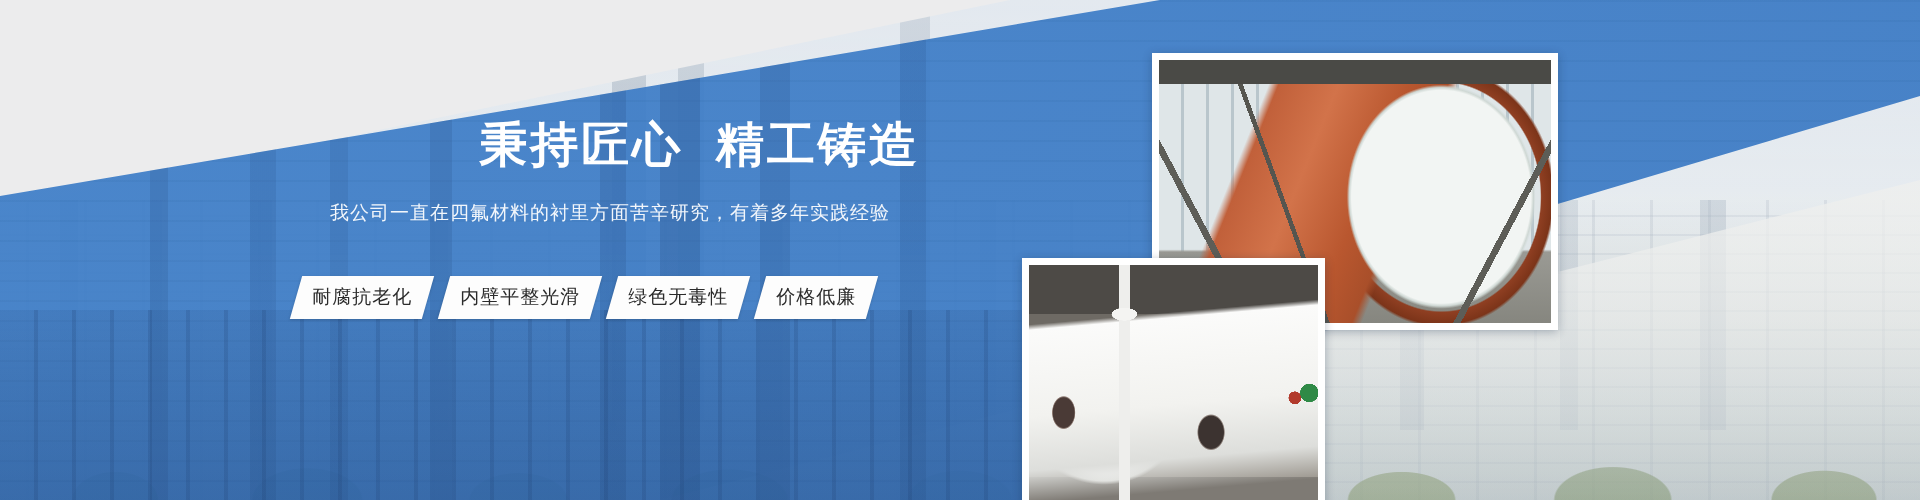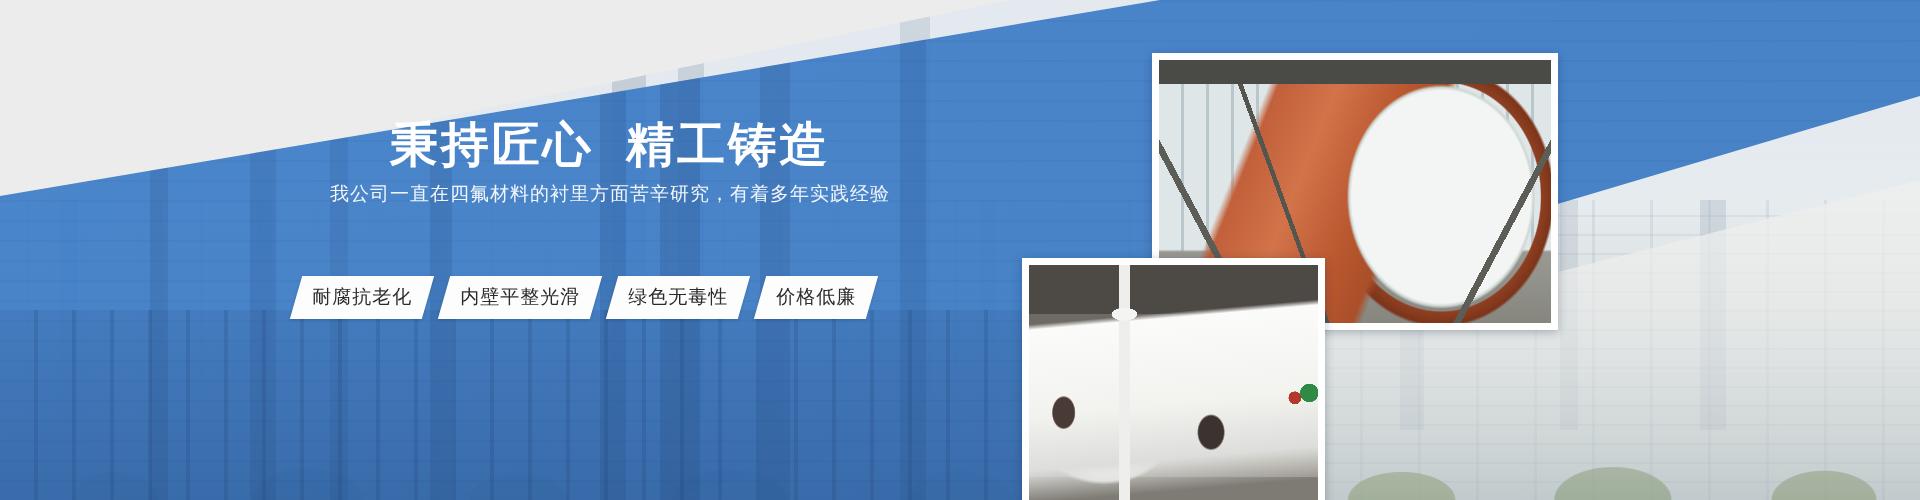--- a/index.html
+++ b/index.html
@@ -130,24 +130,24 @@
   
   .copy { position:absolute; left:300px; top:118px; width:620px; }
 
   .headline {
     font-size:48px;
     font-weight:bold;
     color:#ffffff;
     letter-spacing:3px;
     line-height:1.12;
     white-space:pre;
-    text-align:center;
+    text-align:right;
   }
   .subline {
-    margin-top:9px;
+    margin-top:28px;
     font-size:19px;
     color:#f2f6fb;
     letter-spacing:1px;
     text-align:center;
     white-space:nowrap;
   }
 
   
   .tags {
     position:absolute; left:296px; top:276px;

